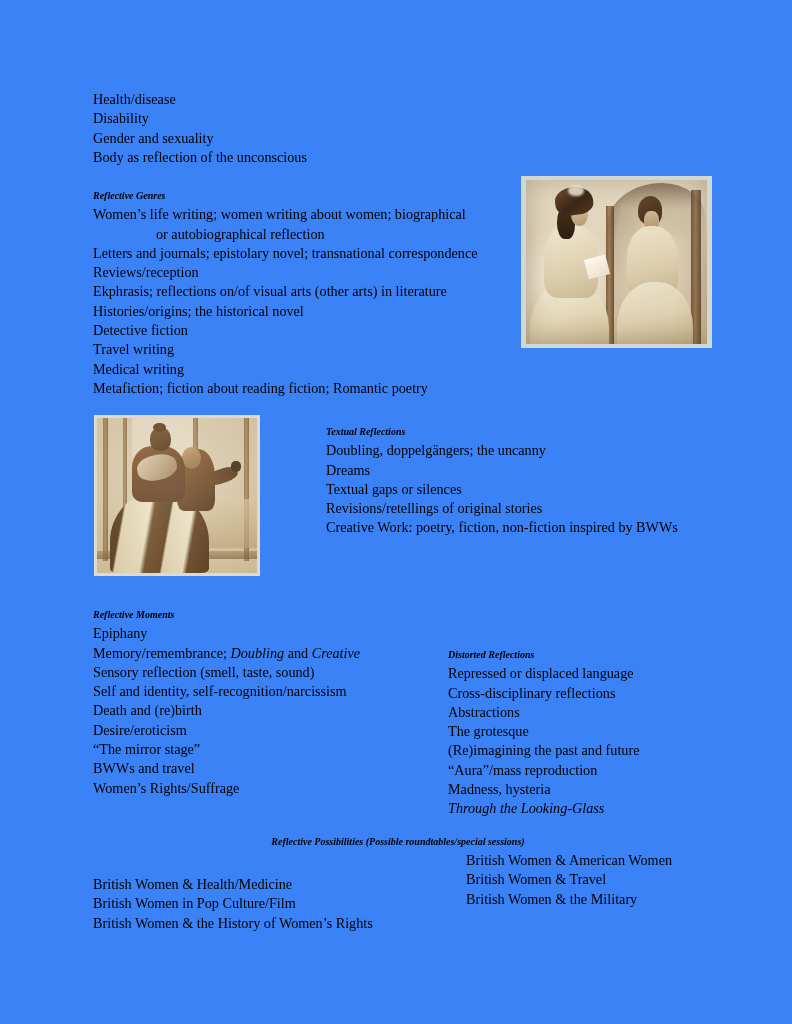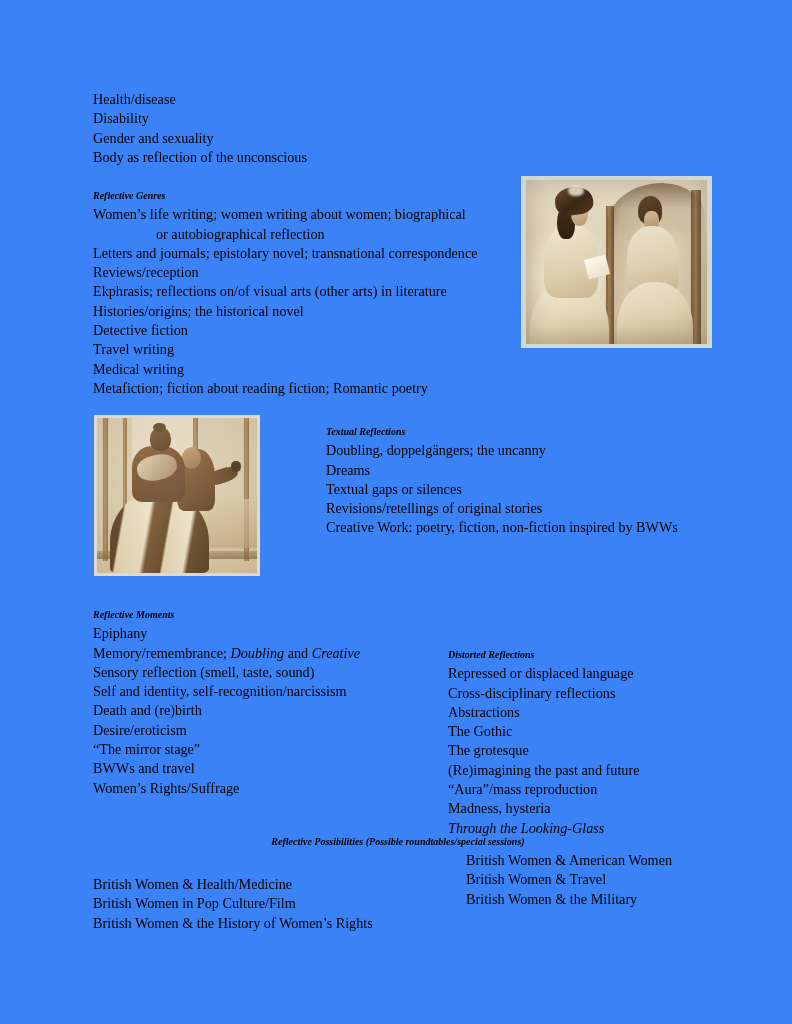--- a/index.html
+++ b/index.html
@@ -374,21 +374,20 @@
     <div class="line">“The mirror stage”</div>
     <div class="line">BWWs and travel</div>
     <div class="line">Women’s Rights/Suffrage</div>
   </div>
 
   <div class="block" style="left:448px; top:605px; width:310px;margin-top:40px;">
     <div class="heading">Distorted Reflections</div>
     <div class="line">Repressed or displaced language</div>
     <div class="line">Cross-disciplinary reflections</div>
     <div class="line">Abstractions</div>
-    <div class="line">The Gothic</div>
     <div class="line">The grotesque</div>
     <div class="line">(Re)imagining the past and future</div>
     <div class="line">“Aura”/mass reproduction</div>
     <div class="line">Madness, hysteria</div>
     <div class="line ital">Through the Looking-Glass</div>
   </div>
 
   <div class="block" style="left:93px; top:832px; width:610px;">
     <div class="heading" style="text-align:center; white-space:normal;">Reflective Possibilities (Possible roundtables/special sessions)</div>
   </div>

